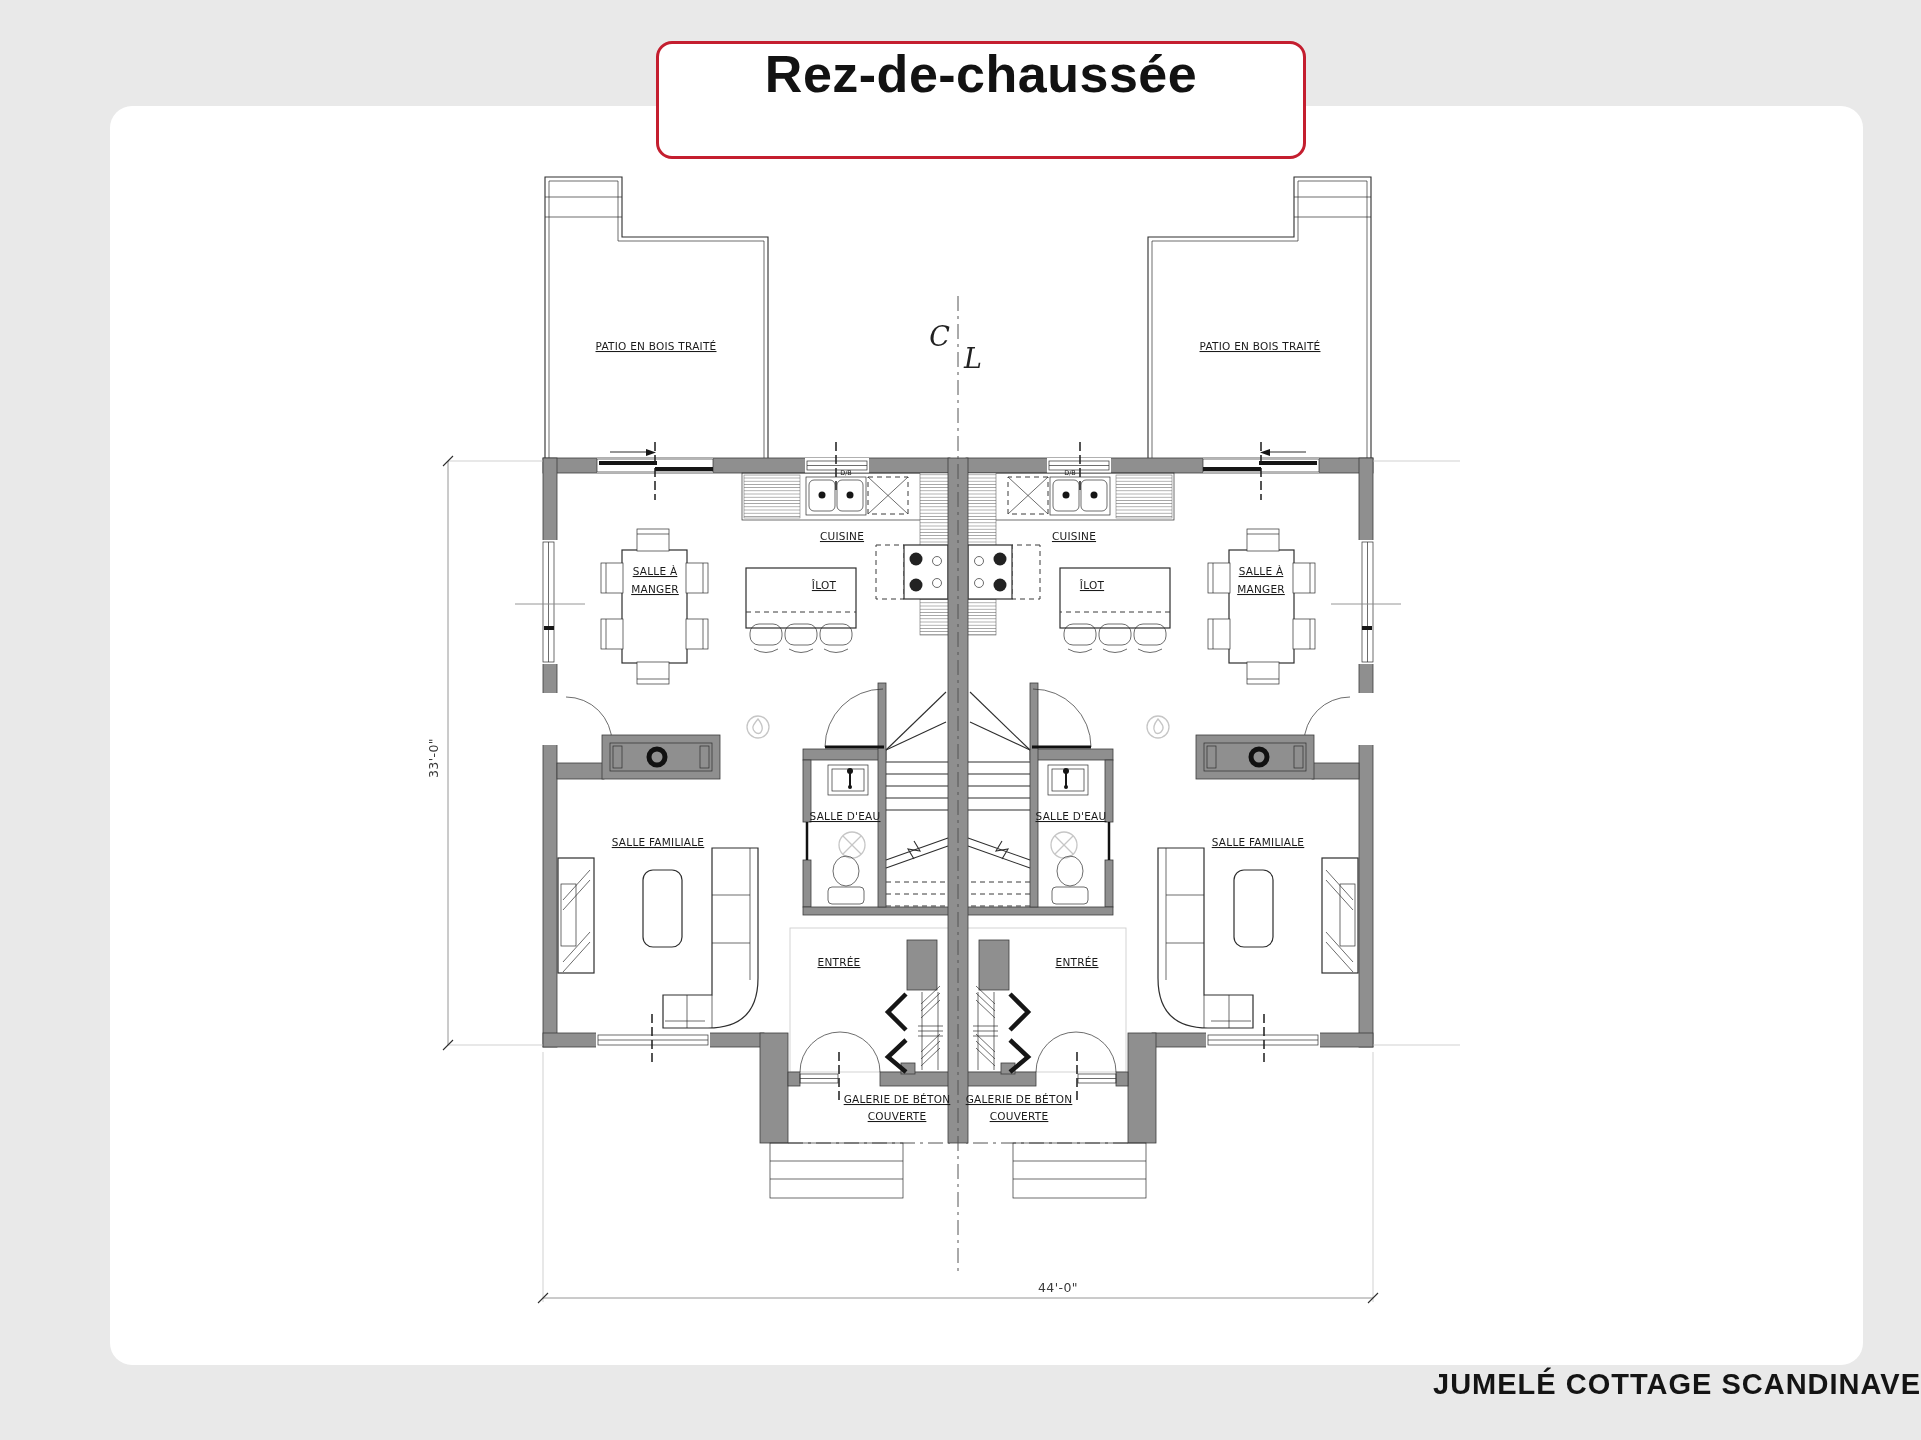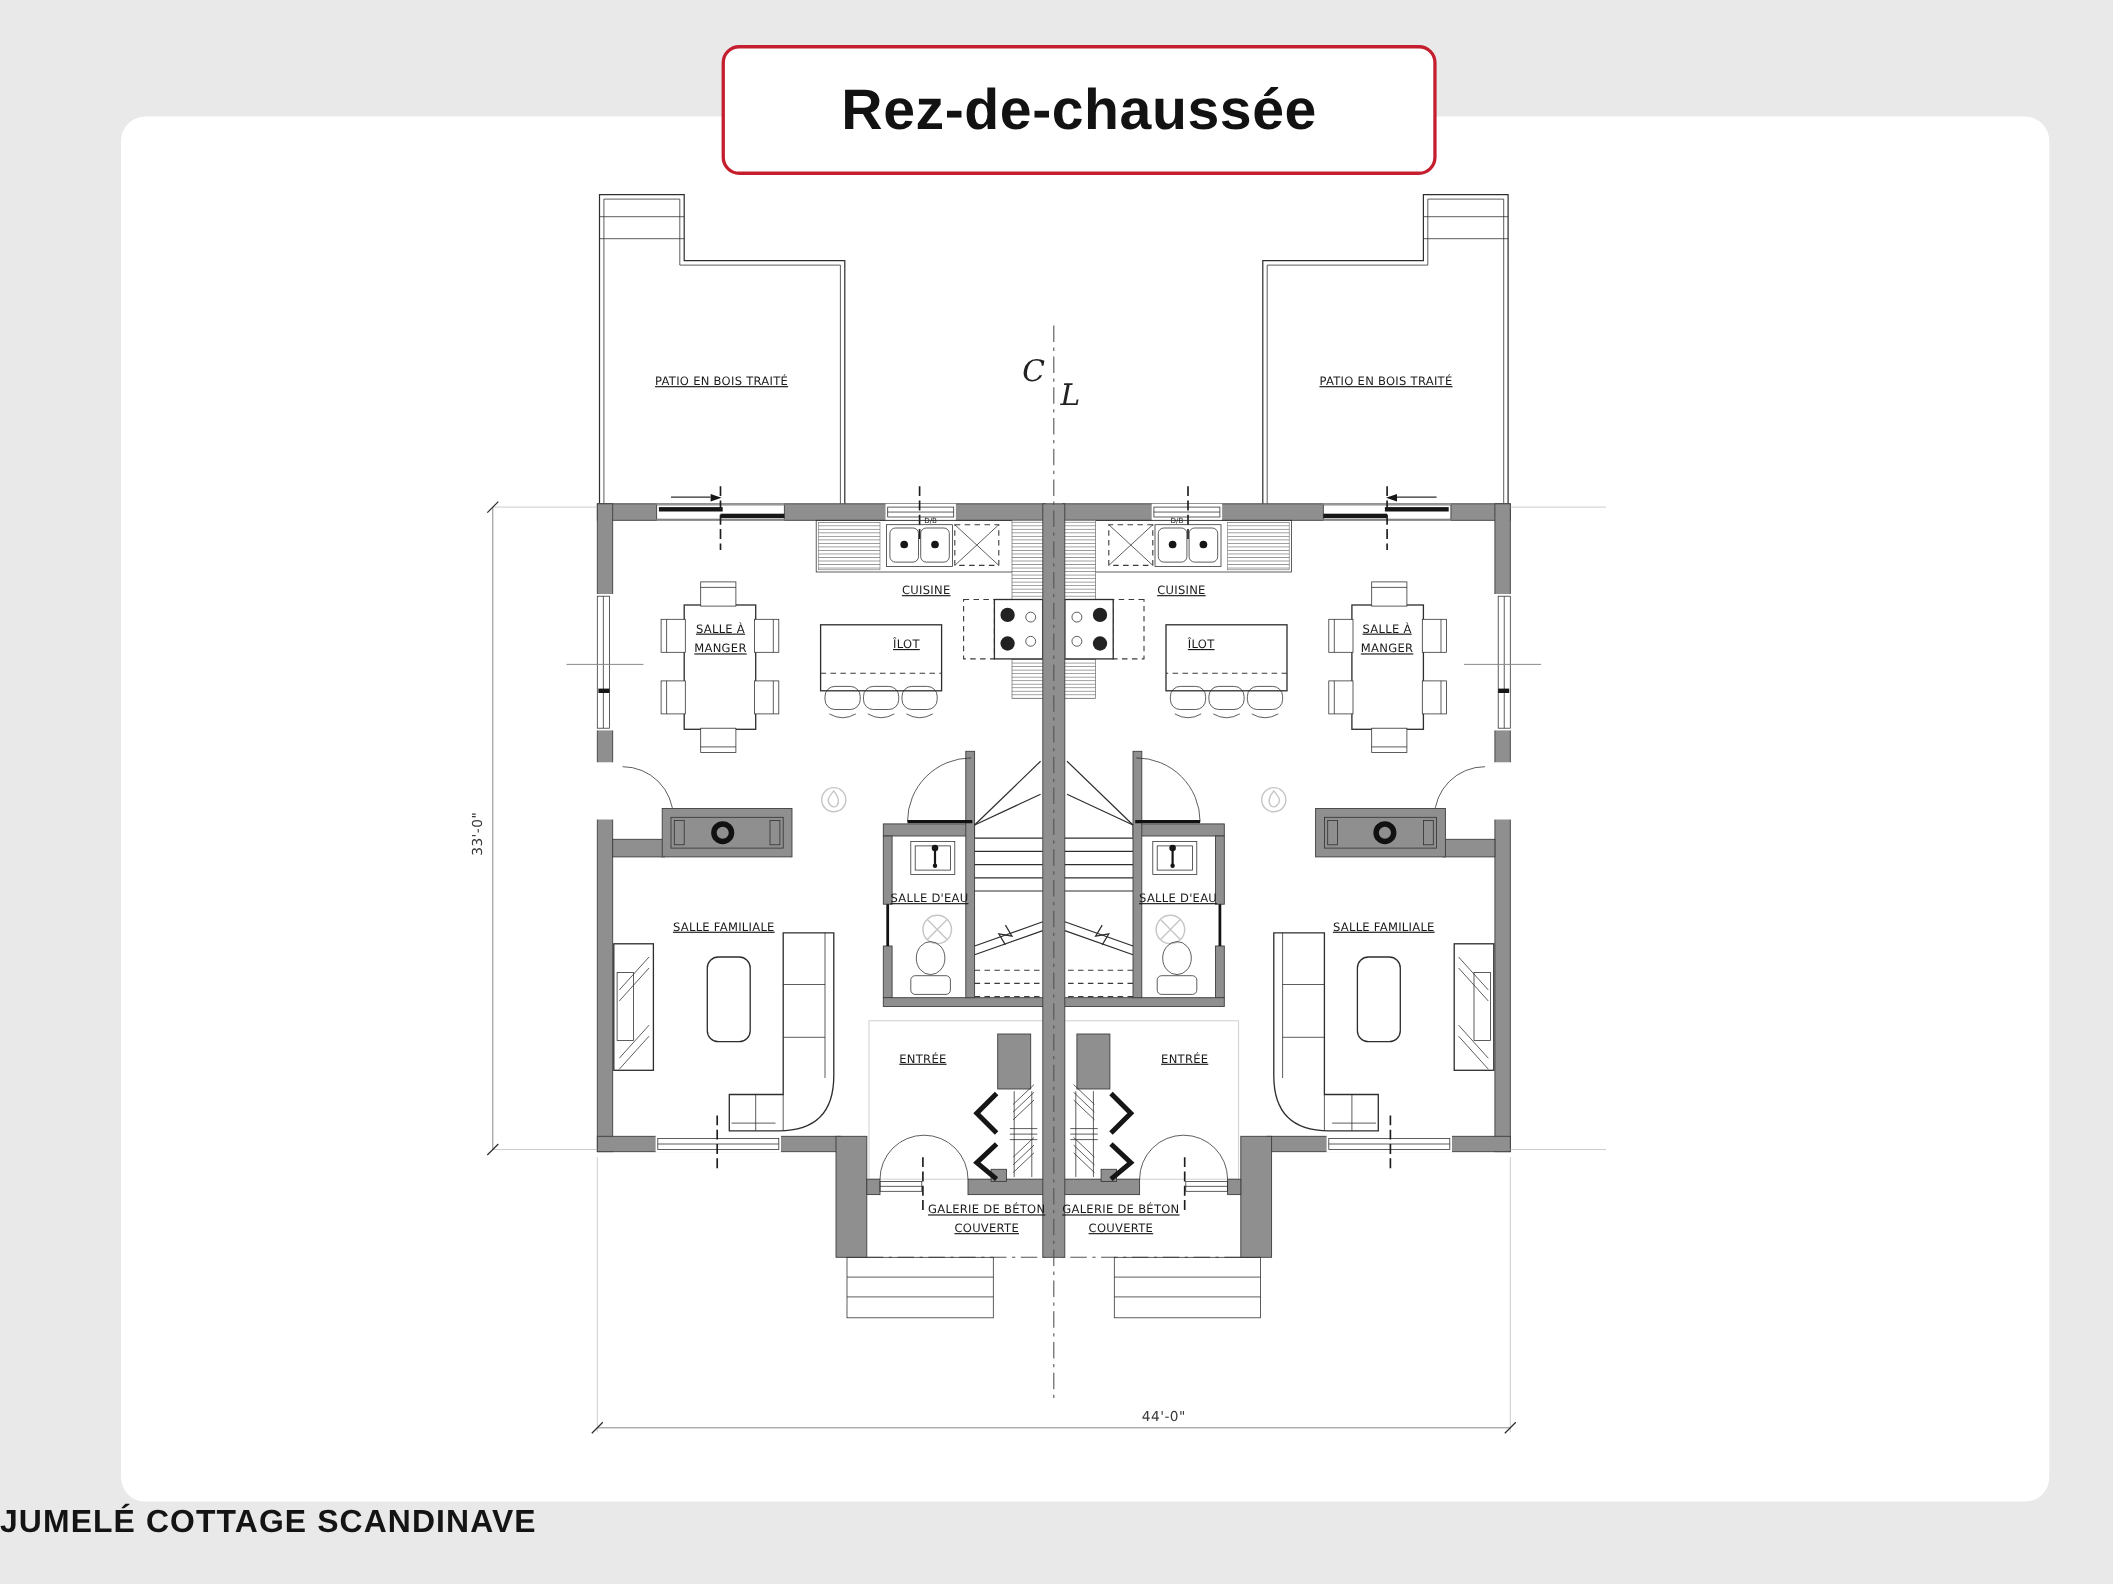--- a/index.html
+++ b/index.html
@@ -9,28 +9,28 @@
     font-family:"Liberation Sans",sans-serif;
     overflow:hidden;
   }
   .card{
     position:absolute;left:110px;top:106px;width:1753px;height:1259px;
     background:#ffffff;border-radius:22px;
   }
   .title-box{
     position:absolute;left:656px;top:41px;width:650px;height:118px;
     background:#ffffff;border:3px solid #c41e2f;border-radius:16px;
-    display:flex;align-items:center;justify-content:center;z-index:5;
+    display:flex;justify-content:center;z-index:5;
     box-sizing:border-box;
   }
   .title-box span{
     font-size:52px;font-weight:bold;color:#121212;letter-spacing:0.5px;
   }
   .caption{
-    position:absolute;left:0;top:1368px;width:100%;text-align:left;
+    position:absolute;left:0;top:1368px;width:100%;text-align:right;
     font-size:29px;font-weight:bold;color:#141414;letter-spacing:1px;z-index:5;
   }
   .plan-wrap{position:absolute;left:400px;top:160px;width:1060px;height:1170px;z-index:2;}
 
   
   .w   {fill:#8f8f8f;stroke:#3c3c3c;stroke-width:0.8;}
   .ln  {stroke:#2e2e2e;stroke-width:1.1;fill:none;}
   .lnf {stroke:#2e2e2e;stroke-width:1.2;fill:#ffffff;}
   .thin{stroke:#2e2e2e;stroke-width:0.7;fill:none;}
   .blk {fill:#161616;stroke:none;}

